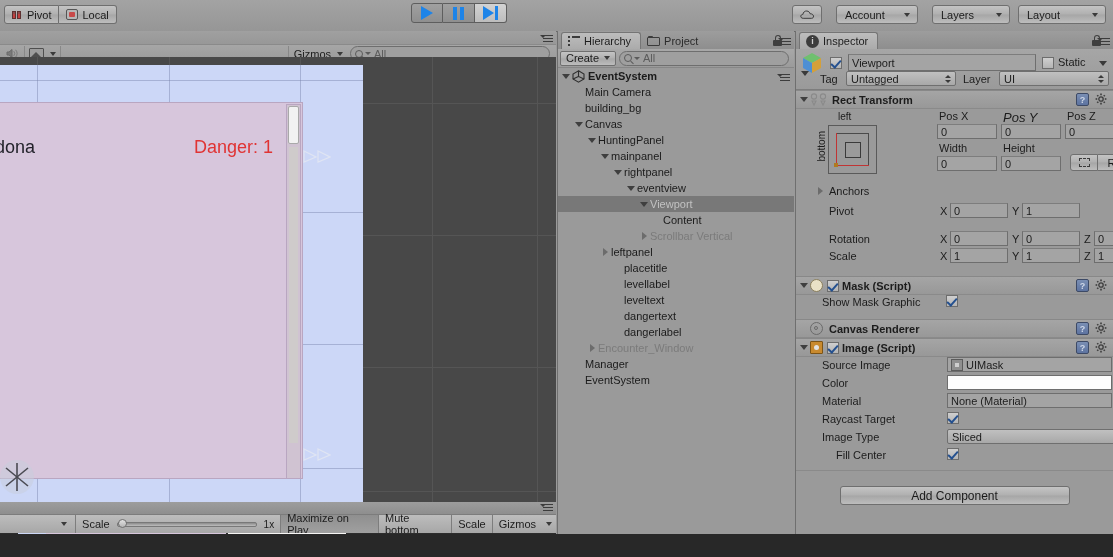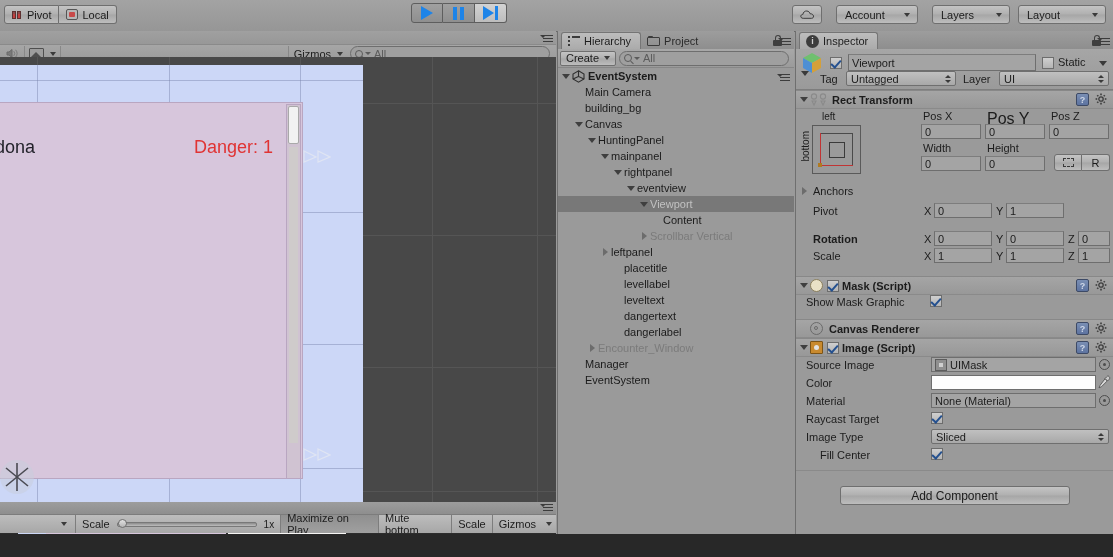--- a/index.html
+++ b/index.html
@@ -487,21 +487,21 @@
   .comp-header {
     height: 17px;
     display: flex; align-items: center;
     background: linear-gradient(to bottom, #a5a5a5, #989898);
     border-top: 1px solid #888;
     border-bottom: 1px solid #8a8a8a;
     font-weight: bold;
     font-size: 11px;
     position: relative;
   }
-  .comp-body { padding: 2px 0 4px 0; }
+  .comp-body { padding: 2px 0 4px 0; margin-left: 16px; }
   .helpico {
     width: 13px; height: 13px;
     background: linear-gradient(to bottom,#7a8fb4,#5d73a0);
     border: 1px solid #3d4a66;
     border-radius: 2px;
     color: #cfd8e8; font-size: 9px; text-align: center; line-height: 12px;
     box-sizing: border-box;
     flex: none;
   }
   .gearico {
@@ -1119,21 +1119,21 @@
       <span class="vlabel" style="position:absolute;left:4px;top:22px;">bottom</span>
       <div class="anchor-box" style="position:absolute;left:16px;top:16px;">
         <div class="outer"></div>
         <div class="inner"></div>
         <div class="redv"></div>
         <div class="redh"></div>
         <div class="dot"></div>
       </div>
 
       <span style="position:absolute;left:127px;top:1px;font-size:11px;">Pos X</span>
-      <span style="position:absolute;left:191px;top:1px;font-size:16px;">Pos Y</span>
+      <span style="position:absolute;left:191px;top:1px;font-size:13px;font-style:italic;">Pos Y</span>
       <span style="position:absolute;left:255px;top:1px;font-size:11px;">Pos Z</span>
       <div class="field" style="position:absolute;left:125px;top:15px;width:60px;height:15px;">
           <span>0</span>
         </div>
       <div class="field" style="position:absolute;left:189px;top:15px;width:60px;height:15px;">
           <span>0</span>
         </div>
       <div class="field" style="position:absolute;left:253px;top:15px;width:60px;height:15px;">
           <span>0</span>
         </div>
@@ -1164,21 +1164,21 @@
       <span style="position:absolute;left:17px;top:96px;font-size:11px;">Pivot</span>
       <span style="position:absolute;left:128px;top:96px;font-size:11px;">X</span>
       <div class="field" style="position:absolute;left:138px;top:94px;width:58px;height:15px;">
           <span>0</span>
         </div>
       <span style="position:absolute;left:200px;top:96px;font-size:11px;">Y</span>
       <div class="field" style="position:absolute;left:210px;top:94px;width:58px;height:15px;">
           <span>1</span>
         </div>
 
-      <span style="position:absolute;left:17px;top:124px;font-size:11px;font-weight:bold;">Rotation</span>
+      <span style="position:absolute;left:17px;top:124px;font-size:11px;">Rotation</span>
       <span style="position:absolute;left:128px;top:124px;font-size:11px;">X</span>
       <div class="field" style="position:absolute;left:138px;top:122px;width:58px;height:15px;">
           <span>0</span>
         </div>
       <span style="position:absolute;left:200px;top:124px;font-size:11px;">Y</span>
       <div class="field" style="position:absolute;left:210px;top:122px;width:58px;height:15px;">
           <span>0</span>
         </div>
       <span style="position:absolute;left:272px;top:124px;font-size:11px;">Z</span>
       <div class="field" style="position:absolute;left:282px;top:122px;width:32px;height:15px;">

